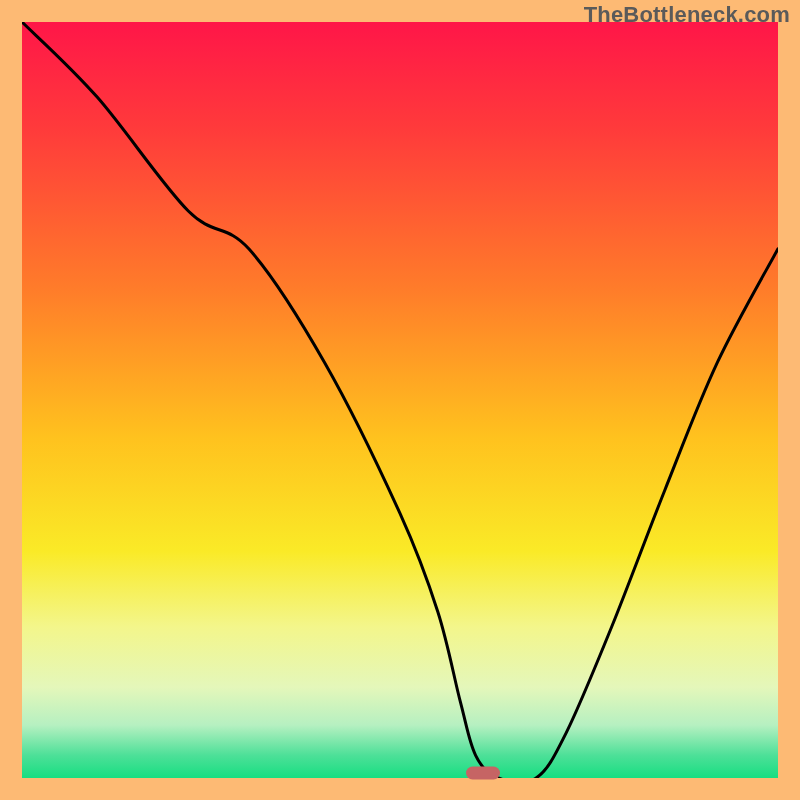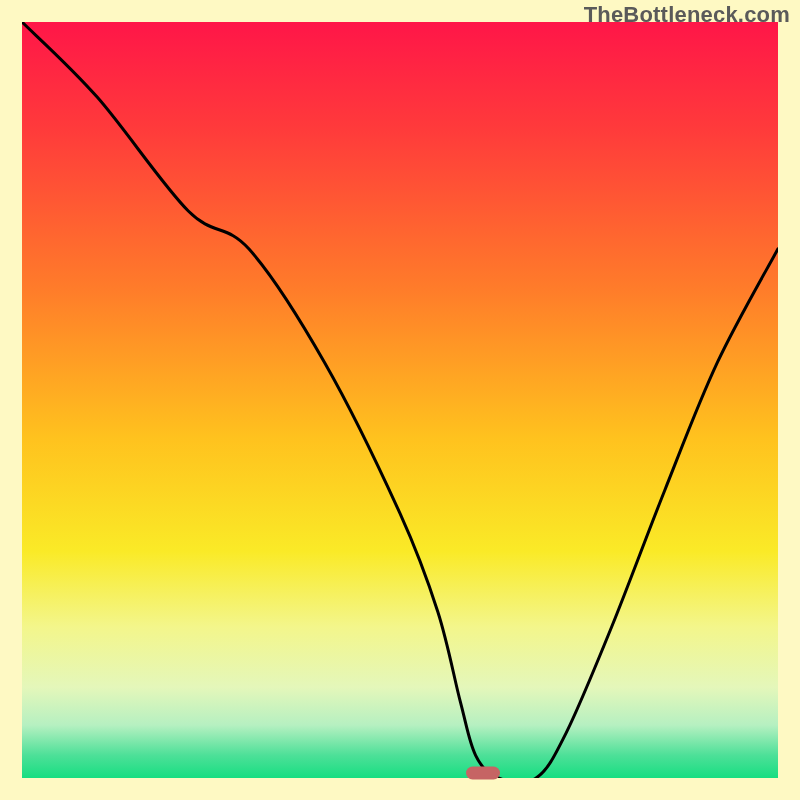--- a/index.html
+++ b/index.html
@@ -8,21 +8,21 @@
     width: 800px;
     height: 800px;
     background: #000;
     font-family: Arial, Helvetica, sans-serif;
     overflow: hidden;
   }
   .frame {
     position: relative;
     width: 800px;
     height: 800px;
-    background: #fef9c3;
+    background: #fdba74;
   }
   .watermark {
     position: absolute;
     top: 2px;
     right: 10px;
     color: #5a5a5a;
     font-size: 22px;
     font-weight: 600;
     letter-spacing: 0.2px;
     user-select: none;

